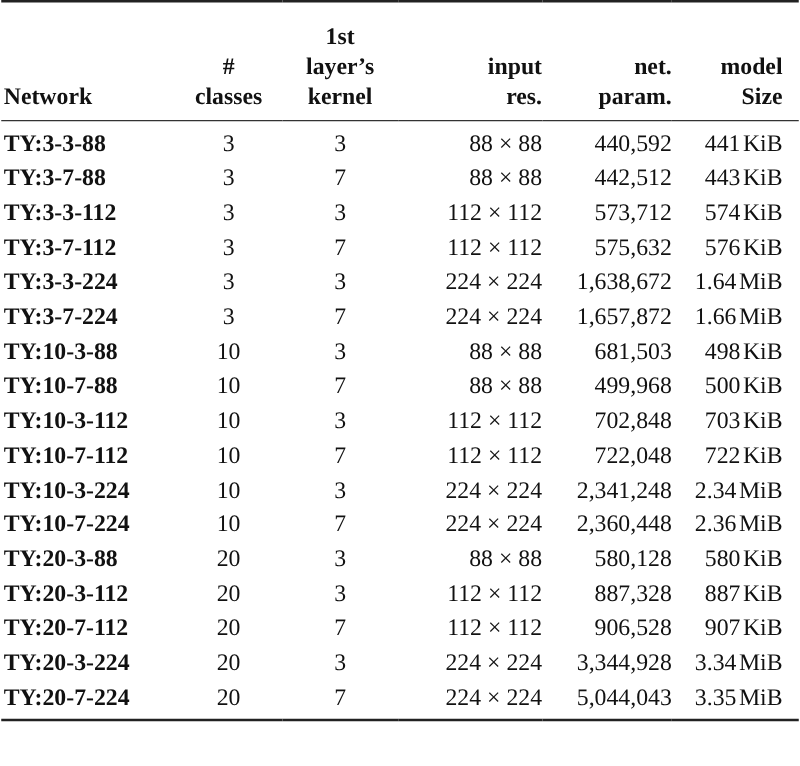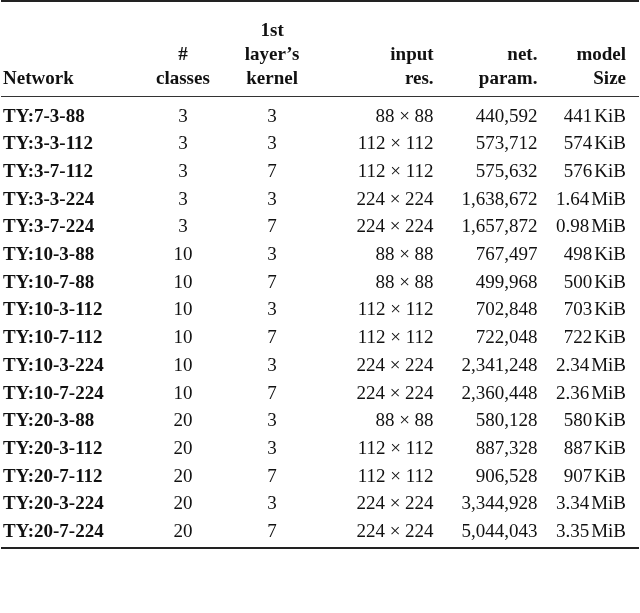--- a/index.html
+++ b/index.html
@@ -81,28 +81,36 @@
           <span>param.</span>
         </th>
         <th class="c-siz">
           <span>model</span><br>
           <span>Size</span>
         </th>
       </tr>
     </thead>
     <tbody class="rule-bottom">
       <tr>
-          <td class="c-net">TY:7-3-88</td>
+          <td class="c-net">TY:3-3-88</td>
           <td class="c-cls">3</td>
           <td class="c-ker">3</td>
           <td class="c-res">88 × 88</td>
           <td class="c-par">440,592</td>
           <td class="c-siz"><span>441</span><span class="unit">KiB</span></td>
         </tr>
       <tr>
+          <td class="c-net">TY:3-7-88</td>
+          <td class="c-cls">3</td>
+          <td class="c-ker">7</td>
+          <td class="c-res">88 × 88</td>
+          <td class="c-par">442,512</td>
+          <td class="c-siz"><span>443</span><span class="unit">KiB</span></td>
+        </tr>
+      <tr>
           <td class="c-net">TY:3-3-112</td>
           <td class="c-cls">3</td>
           <td class="c-ker">3</td>
           <td class="c-res">112 × 112</td>
           <td class="c-par">573,712</td>
           <td class="c-siz"><span>574</span><span class="unit">KiB</span></td>
         </tr>
       <tr>
           <td class="c-net">TY:3-7-112</td>
           <td class="c-cls">3</td>
@@ -118,28 +126,28 @@
           <td class="c-res">224 × 224</td>
           <td class="c-par">1,638,672</td>
           <td class="c-siz"><span>1.64</span><span class="unit">MiB</span></td>
         </tr>
       <tr>
           <td class="c-net">TY:3-7-224</td>
           <td class="c-cls">3</td>
           <td class="c-ker">7</td>
           <td class="c-res">224 × 224</td>
           <td class="c-par">1,657,872</td>
-          <td class="c-siz"><span>0.98</span><span class="unit">MiB</span></td>
+          <td class="c-siz"><span>1.66</span><span class="unit">MiB</span></td>
         </tr>
       <tr>
           <td class="c-net">TY:10-3-88</td>
           <td class="c-cls">10</td>
           <td class="c-ker">3</td>
           <td class="c-res">88 × 88</td>
-          <td class="c-par">767,497</td>
+          <td class="c-par">681,503</td>
           <td class="c-siz"><span>498</span><span class="unit">KiB</span></td>
         </tr>
       <tr>
           <td class="c-net">TY:10-7-88</td>
           <td class="c-cls">10</td>
           <td class="c-ker">7</td>
           <td class="c-res">88 × 88</td>
           <td class="c-par">499,968</td>
           <td class="c-siz"><span>500</span><span class="unit">KiB</span></td>
         </tr>

